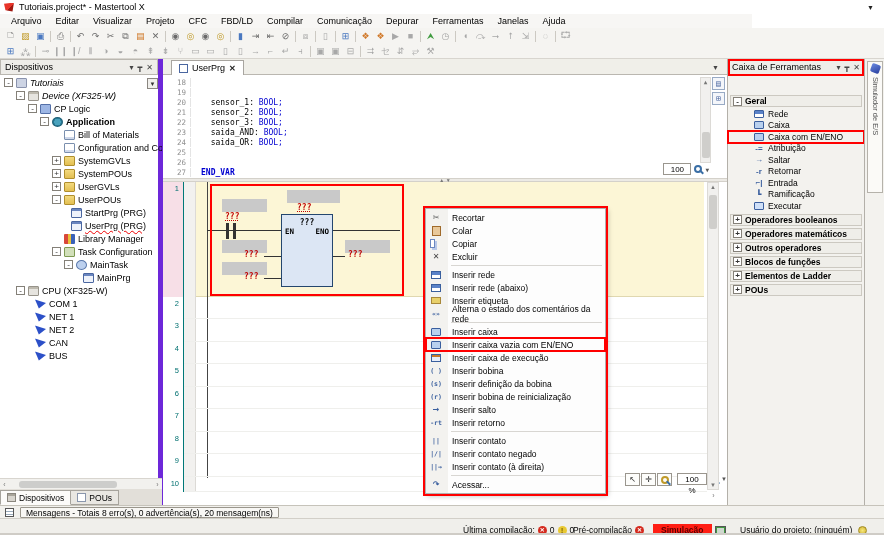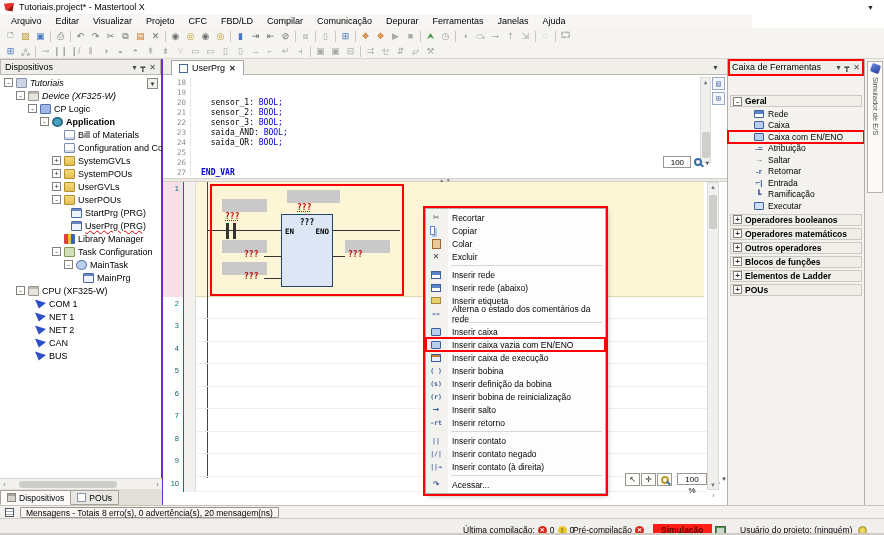--- a/index.html
+++ b/index.html
@@ -17,21 +17,21 @@
 .tb1{top:28px;height:16px}
 .tb2{top:44px;height:15px;border-bottom:1px solid #d8d5cf}
 .ti{width:15px;height:13px;display:flex;align-items:center;justify-content:center;font-size:9px;color:#6a6a6a;flex:none}
 .ti.b{color:#4a78c0}.ti.y{color:#c09a28}.ti.g{color:#3f9b3f}.ti.o{color:#d07828}.ti.gr{color:#a8a8a8}
 .tsep{width:1px;height:11px;background:#ccc9c2;margin:0 2px;flex:none}
 
 .panel-h{height:16px;background:#eeede9;border:1px solid #bab7b0;display:flex;align-items:center;padding:0 4px;font-size:9px}
 .ph-btns{margin-left:auto;display:flex;gap:4px;color:#444;font-size:8px;align-items:center}
 .ph-btns span{cursor:default}
 
-.left{left:0;top:59px;width:163px;height:446px;background:#fff;border-right:2px solid #6d28d9}
+.left{left:0;top:59px;width:163px;height:446px;background:#fff;border-right:5px solid #6d28d9}
 .tree{position:absolute;left:0;top:17px;width:162px;height:401px;overflow:hidden}
 .trow{display:flex;align-items:center;height:13px;white-space:nowrap}
 .exp{width:9px;height:9px;border:1px solid #848078;background:#fff;font-size:8px;line-height:7px;text-align:center;flex:none;margin-right:2px;color:#333}
 .exp.m::before{content:"-"}.exp.p::before{content:"+"}
 .spc{width:11px;flex:none}
 .ic{width:11px;height:10px;flex:none;margin:0 3px 0 1px;border-radius:1px}
 .ic-proj{background:#cdd4e4;border:1px solid #8a93ad}
 .ic-dev{background:#e6e4df;border:1px solid #97938a;box-shadow:inset 0 2px #bdb9ae}
 .ic-cpl{background:#9db6e4;border:1px solid #5470a8}
 .ic-gear{background:radial-gradient(circle,#49a2bd 55%,#2a7a94 56%);border-radius:50%;border:1px solid #1e6078}
@@ -429,21 +429,21 @@
       <div class="dline" style="top:92px">
           <span class="dnum">27</span>
           <span class="dcode"><span class="kw">END_VAR</span></span>
         </div>
       <span class="corner-btn" style="top:2px">▤</span>
       <span class="corner-btn" style="top:17px">⊞</span>
       <div class="vsb" style="right:16px;top:2px;width:11px;height:86px">
         <span class="ar" style="top:0">▲</span>
         <span class="vthumb" style="top:54px;height:26px"></span>
       </div>
-      <div class="zoombox" style="right:18px;bottom:10px">
+      <div class="zoombox" style="right:18px;bottom:3px">
         <span class="zb">100</span>
         <span class="mag"></span>
         <span class="chev">▼</span>
       </div>
     </div>
 
     <div class="splitter">▲ ▼</div>
 
     <div class="ladder">
       <div class="net-margin1"></div>
@@ -525,29 +525,29 @@
     </div>
   </div>
 
   <div class="cmenu">
     <div class="cmi">
         <span class="mi">✂</span>
         <span class="lbl">Recortar</span>
       </div>
     <div class="cmi">
         <span class="mi">
+          <span class="mi-paste"></span>
+        </span>
+        <span class="lbl">Colar</span>
+      </div>
+    <div class="cmi">
+        <span class="mi">
           <span class="mi-copy"></span>
         </span>
         <span class="lbl">Copiar</span>
-      </div>
-    <div class="cmi">
-        <span class="mi">
-          <span class="mi-paste"></span>
-        </span>
-        <span class="lbl">Colar</span>
       </div>
     <div class="cmi">
         <span class="mi" style="color:#444;font-weight:bold">✕</span>
         <span class="lbl">Excluir</span>
       </div>
     <div class="msep"></div>
     <div class="cmi">
         <span class="mi">
           <span class="mi-net"></span>
         </span>

